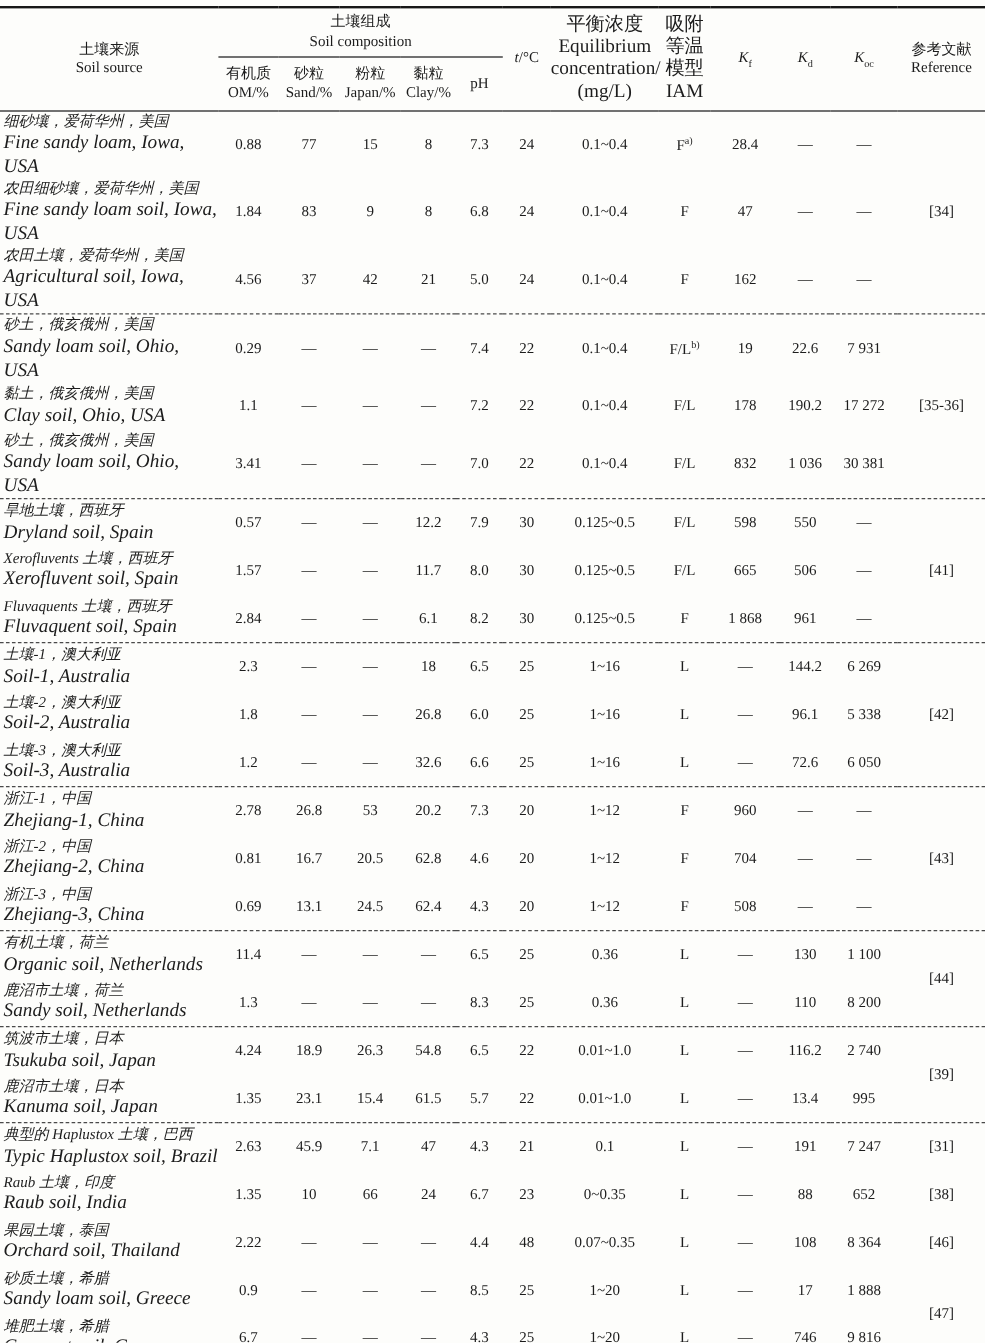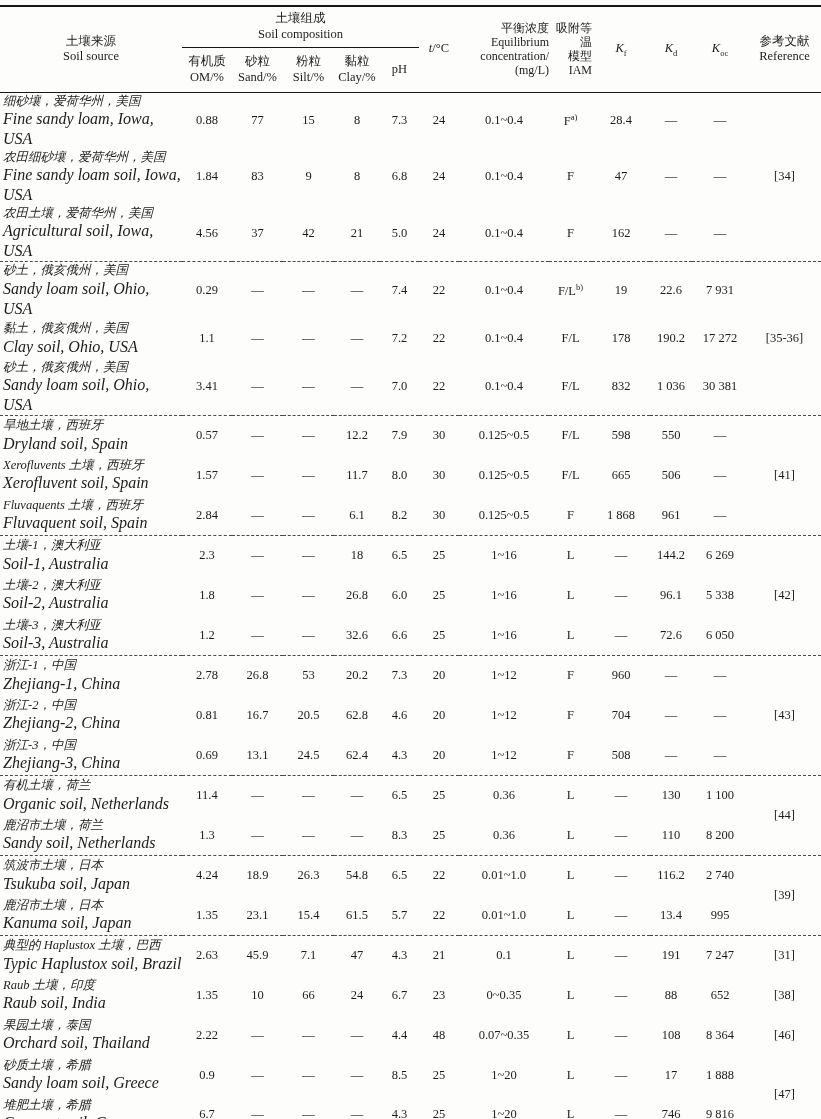--- a/index.html
+++ b/index.html
@@ -38,21 +38,21 @@
     font-weight: normal;
     font-size: 12.5px;
     line-height: 1.25;
     text-align: center;
     vertical-align: middle;
     padding: 1px 0;
   }
   tr.head-top { height: 41px; }
   tr.head-sub { height: 45px; }
   th.group-comp { border-bottom: 1px solid #171717; }
-  .small-line { font-size: 12px; line-height: 1.18; text-align: right; }
+  .small-line { font-size: 16px; line-height: 1.18; }
   .it { font-style: italic; }
   sub { font-size: 8.5px; }
   sup { font-size: 8.5px; }
 
   td {
     height: 40px;
     font-size: 12.5px;
     text-align: center;
     vertical-align: middle;
     padding: 0;
@@ -127,21 +127,21 @@
         <th>
           <div>有机质</div>
           <div>OM/%</div>
         </th>
         <th>
           <div>砂粒</div>
           <div>Sand/%</div>
         </th>
         <th>
           <div>粉粒</div>
-          <div>Silt/%</div>
+          <div>Japan/%</div>
         </th>
         <th>
           <div>黏粒</div>
           <div>Clay/%</div>
         </th>
         <th>
           <span>pH</span>
         </th>
       </tr>
     </thead>

